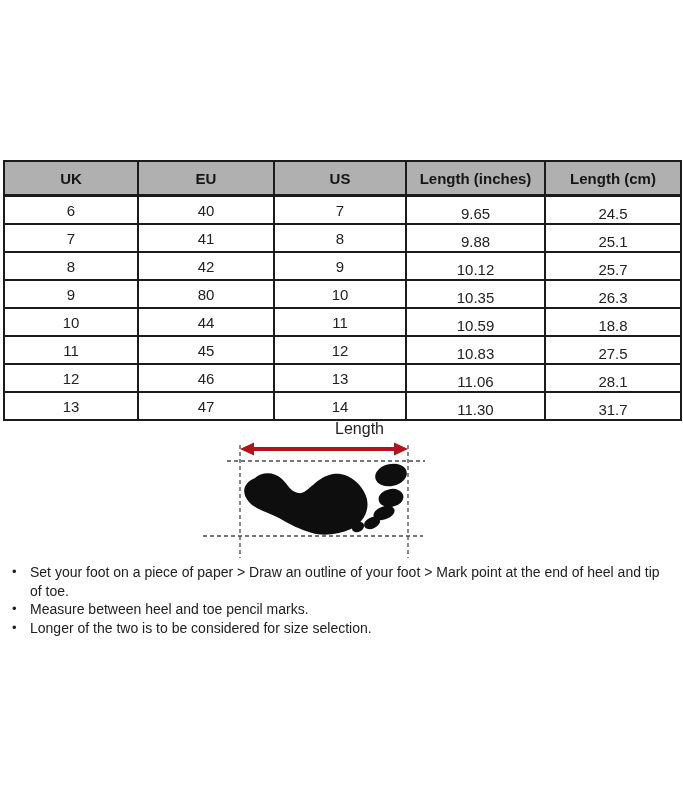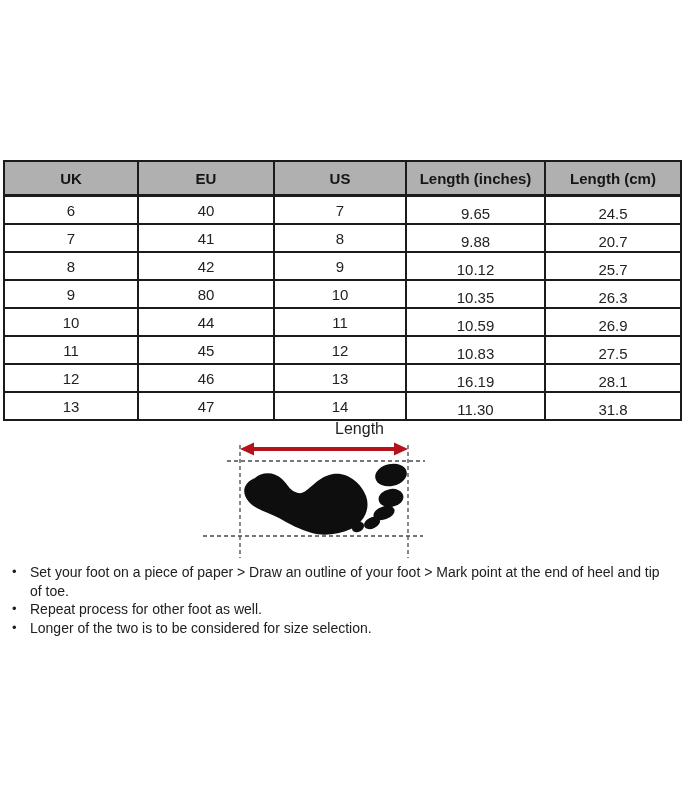--- a/index.html
+++ b/index.html
@@ -133,63 +133,63 @@
           <td>40</td>
           <td>7</td>
           <td class="low">9.65</td>
           <td class="low">24.5</td>
         </tr>
         <tr>
           <td>7</td>
           <td>41</td>
           <td>8</td>
           <td class="low">9.88</td>
-          <td class="low">20.7</td>
+          <td class="low">25.1</td>
         </tr>
         <tr>
           <td>8</td>
           <td>42</td>
           <td>9</td>
           <td class="low">10.12</td>
           <td class="low">25.7</td>
         </tr>
         <tr>
           <td>9</td>
           <td>80</td>
           <td>10</td>
           <td class="low">10.35</td>
           <td class="low">26.3</td>
         </tr>
         <tr>
           <td>10</td>
           <td>44</td>
           <td>11</td>
           <td class="low">10.59</td>
-          <td class="low">26.9</td>
+          <td class="low">18.8</td>
         </tr>
         <tr>
           <td>11</td>
           <td>45</td>
           <td>12</td>
           <td class="low">10.83</td>
           <td class="low">27.5</td>
         </tr>
         <tr>
           <td>12</td>
           <td>46</td>
           <td>13</td>
-          <td class="low">16.19</td>
+          <td class="low">11.06</td>
           <td class="low">28.1</td>
         </tr>
         <tr>
           <td>13</td>
           <td>47</td>
           <td>14</td>
           <td class="low">11.30</td>
-          <td class="low">31.8</td>
+          <td class="low">31.7</td>
         </tr>
       </tbody>
   </table>
 
   <div class="diagram">
     <div class="length-label">Length</div>
     <svg width="245" height="127" viewBox="0 0 245 127">
 
       <polygon points="45,10 59,3.5 59,8 199,8 199,3.5 213,10 199,16.5 199,12 59,12 59,16.5" fill="#b5121b"></polygon>
 
@@ -215,17 +215,17 @@
         <ellipse cx="196" cy="59" rx="12.5" ry="9" transform="rotate(-10 196 59)"></ellipse>
         <ellipse cx="189" cy="74" rx="11" ry="6.5" transform="rotate(-20 189 74)"></ellipse>
         <ellipse cx="177" cy="84" rx="8.5" ry="5.5" transform="rotate(-25 177 84)"></ellipse>
         <ellipse cx="163" cy="88" rx="6.5" ry="4.8" transform="rotate(-30 163 88)"></ellipse>
       </g>
     </svg>
   </div>
 
   <ul class="instructions" id="instructions">
       <li>Set your foot on a piece of paper &gt; Draw an outline of your foot &gt; Mark point at the end of heel and tip of toe.</li>
-      <li>Repeat process for other foot as well.</li>
+      <li>Measure between heel and toe pencil marks.</li>
       <li>Longer of the two is to be considered for size selection.</li>
     </ul>
 
 </div>
 
 </body></html>

